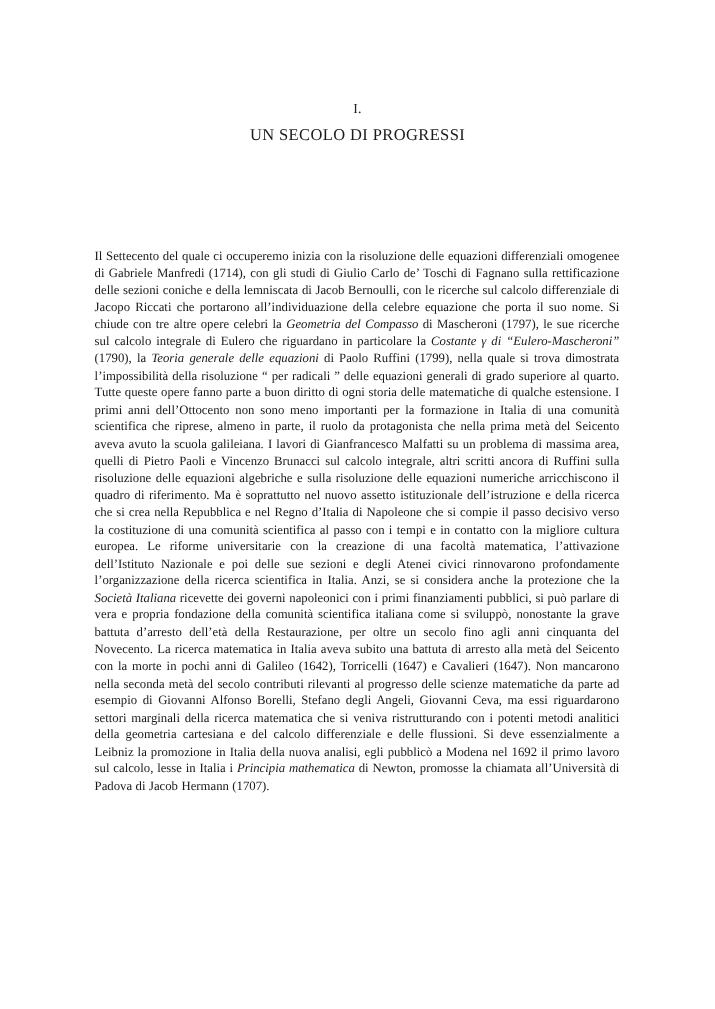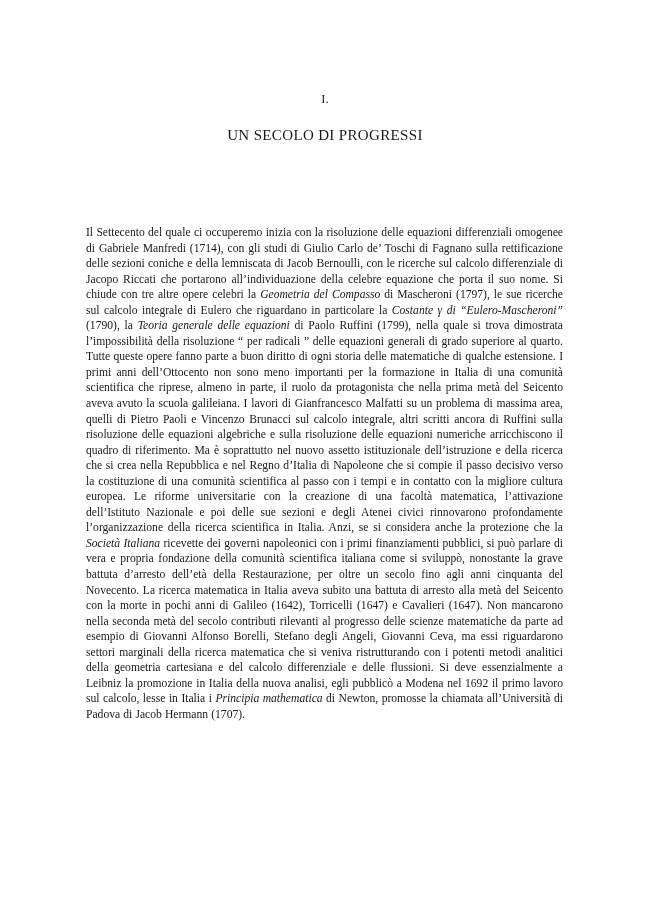--- a/index.html
+++ b/index.html
@@ -35,21 +35,21 @@
     line-height: 18px;
     letter-spacing: 0.2px;
     color: #222222;
   }
   .chapter-title {
     display: block;
     font-size: 15px;
     line-height: 22px;
     letter-spacing: 0.35px;
     color: #1a1a1a;
-    margin-top: 16px;
+    margin-top: 4px;
   }
   
   .textblock {
     position: absolute;
     left: 86px;
     top: 225px;
     width: 477px;
   }
   .para {
     margin: 0;

